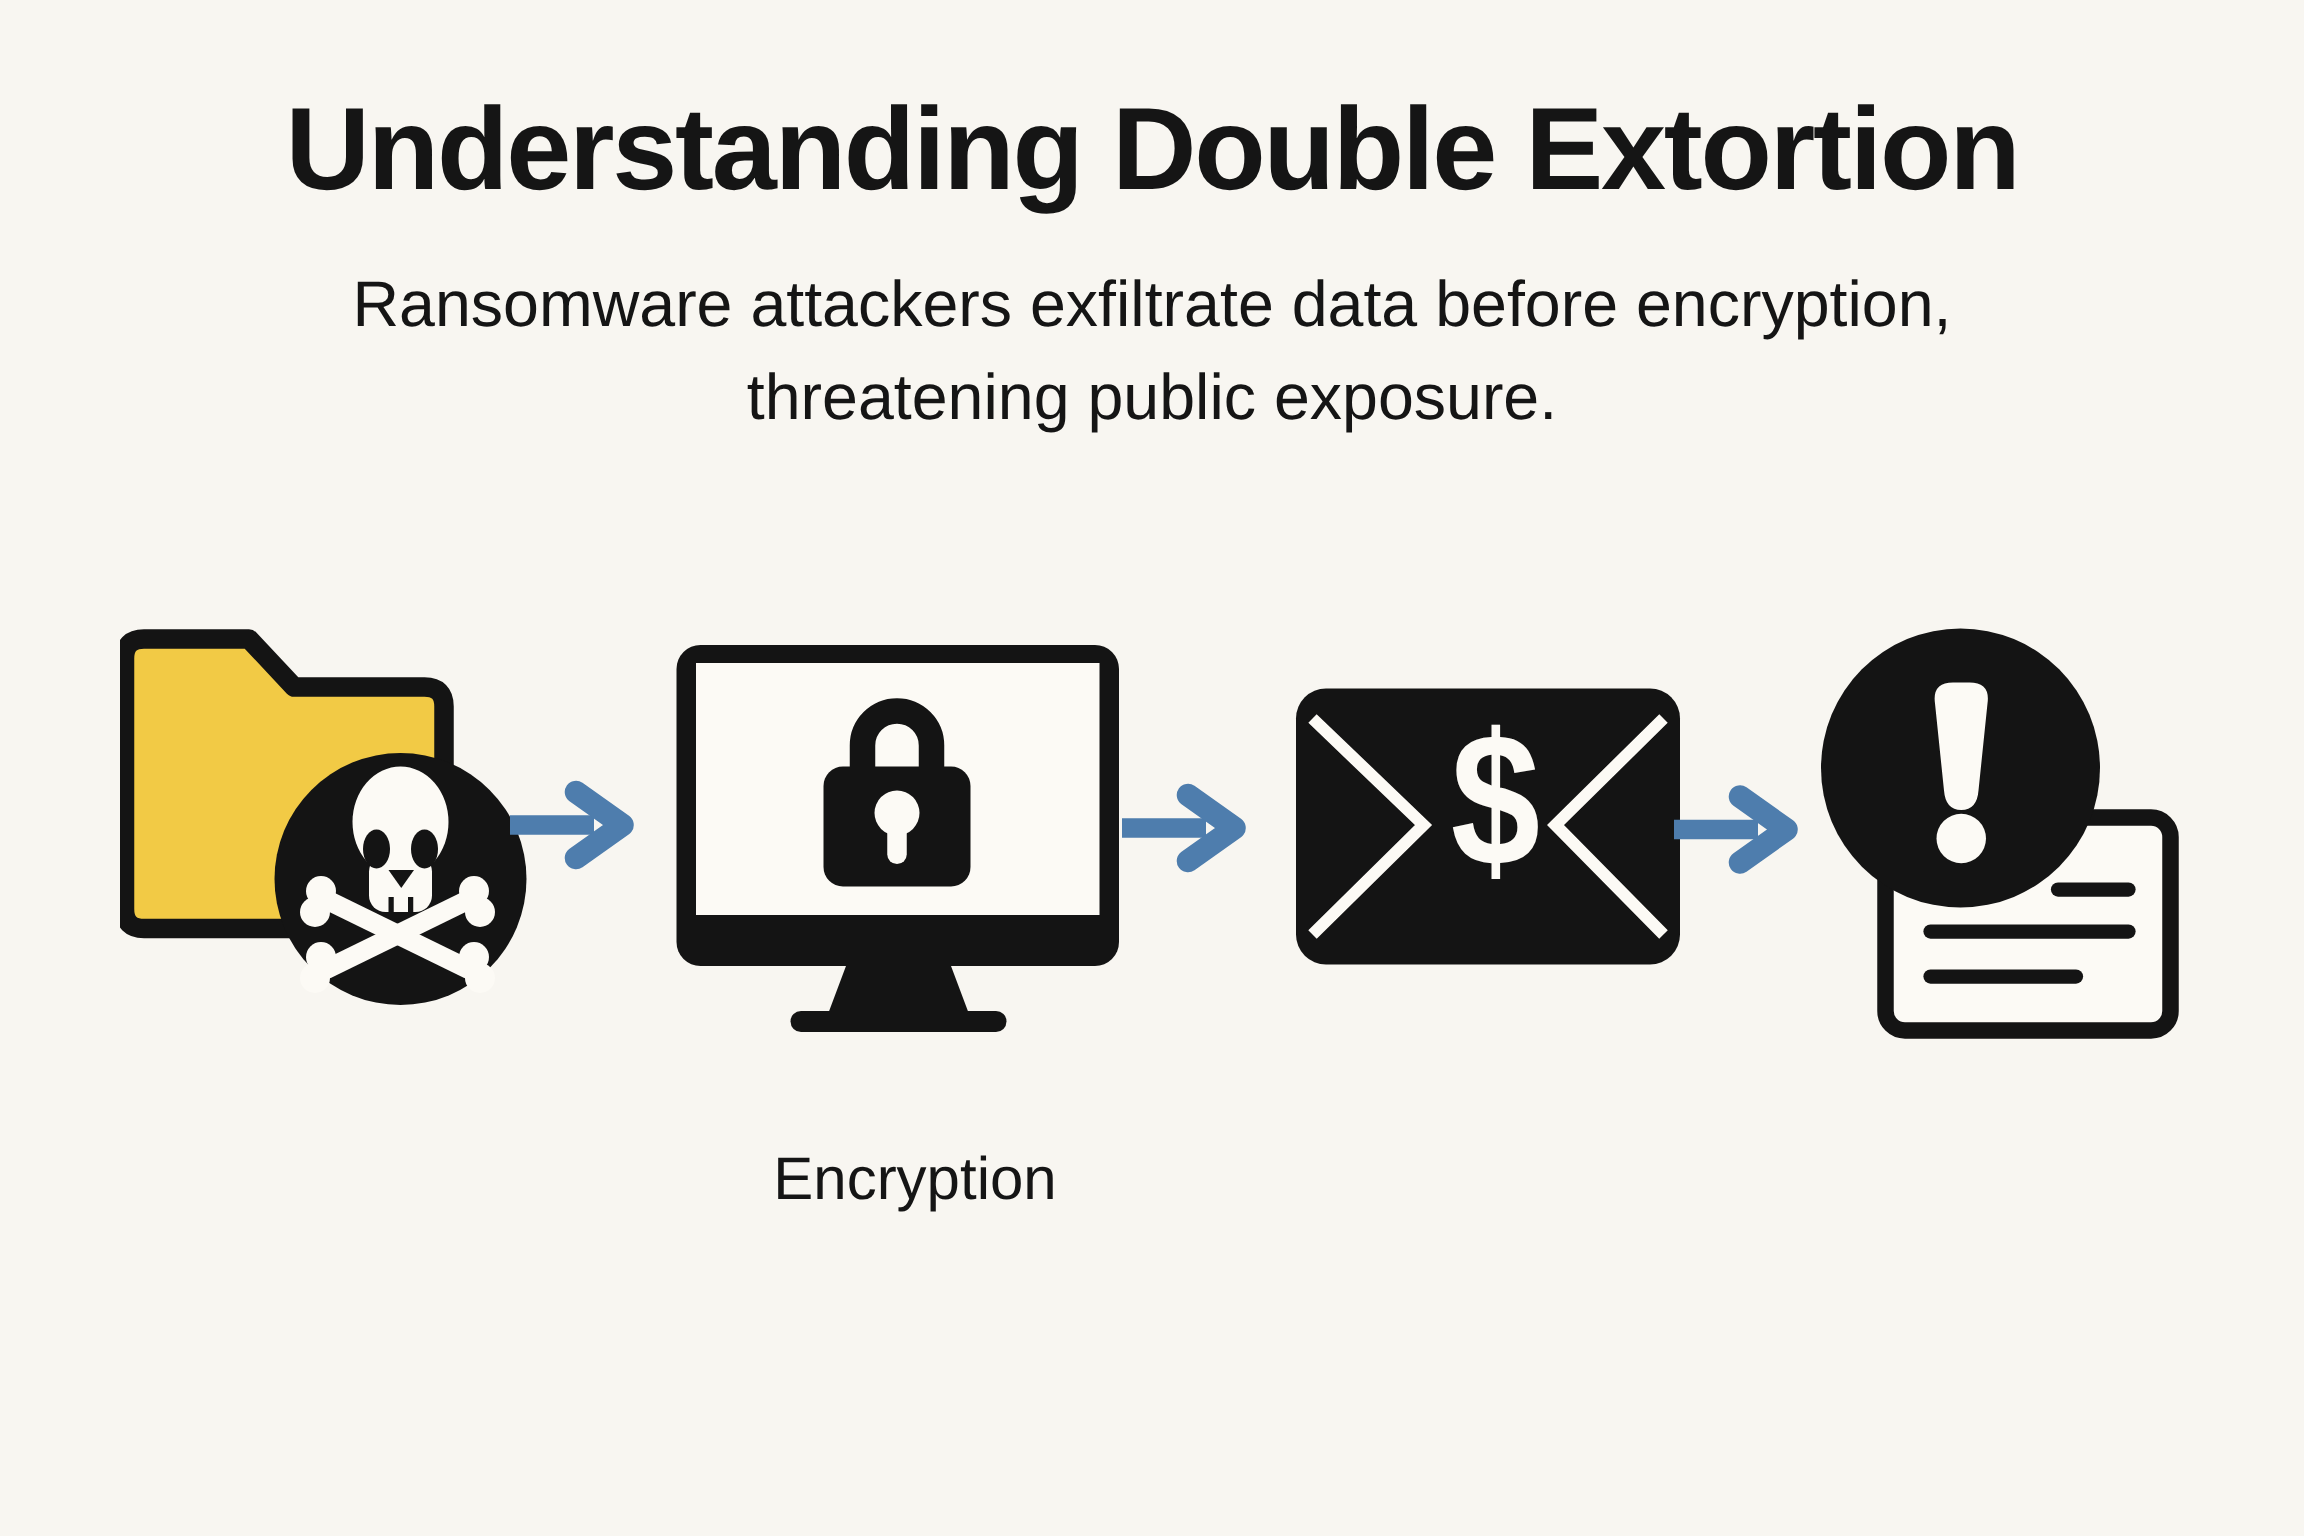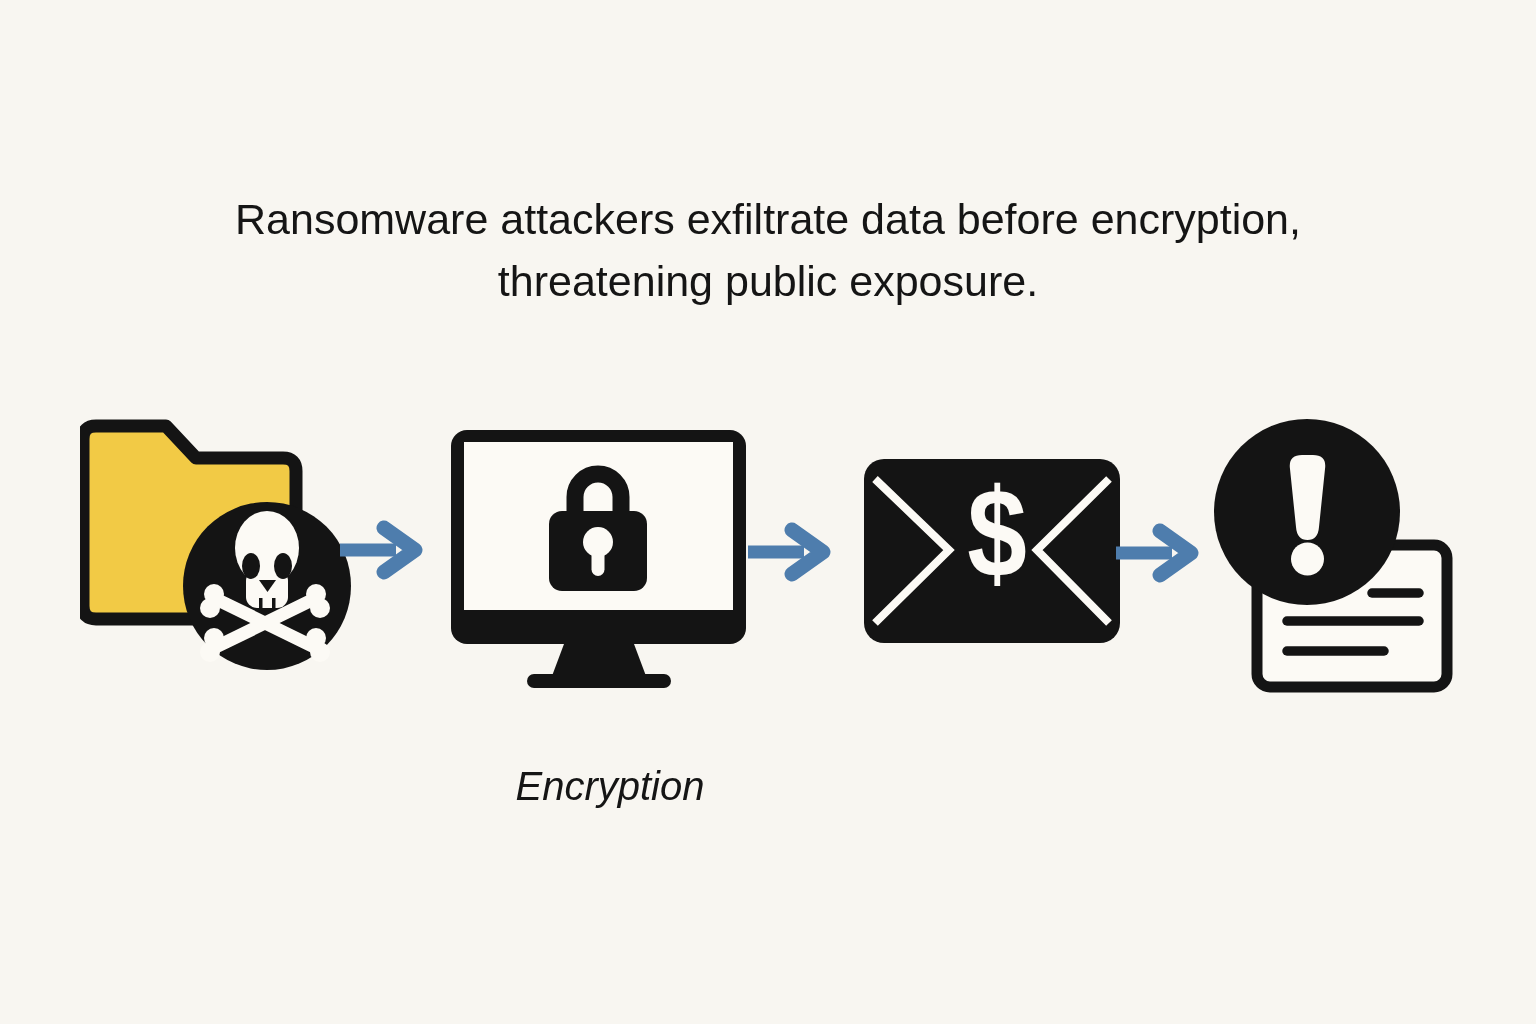--- a/index.html
+++ b/index.html
@@ -23,21 +23,21 @@
     font-size: 78px;
     line-height: 1.15;
     font-weight: 700;
     letter-spacing: -1.5px;
     color: var(--ink, #161616);
   }
   .subtitle {
     position: absolute;
     left: 0; right: 0;
     top: 172px;
-    margin: 16px;
+    margin: 0;
     text-align: center;
     font-size: 43px;
     line-height: 62px;
     font-weight: 400;
     color: var(--ink, #1e1e1e);
     white-space: pre-line;
   }
   .icon { position: absolute; }
   .icon-folder   { left: 80px;   top: 418px; }
   .icon-monitor  { left: 448px;  top: 427px; }
@@ -50,29 +50,30 @@
   .step-label {
     position: absolute;
     text-align: center;
     font-size: 40px;
     line-height: 62px;
     font-weight: 400;
     color: var(--ink, #1b1b1b);
     white-space: pre-line;
   }
   .label-1 { left: 30px;   top: 724px; width: 360px; }
-  .label-2 { left: 430px;  top: 755px; width: 360px; font-style: italic; }
+  .label-2 { left: 430px;  top: 755px; width: 360px; }
   .label-3 { left: 820px;  top: 724px; width: 360px; }
   .label-4 { left: 1150px; top: 724px; width: 380px; }
 </style>
 </head>
 <body>
 
 <div class="canvas">
 
+  <h1 class="title">Understanding Double Extortion</h1>
   <p class="subtitle">Ransomware attackers exfiltrate data before encryption,
 threatening public exposure.</p>
 
   <svg class="icon icon-folder" width="280" height="260" viewBox="0 0 280 260">
     <path d="M 16 8 H 86 L 116 40 H 203 Q 216 40 216 53 V 188 Q 216 201 203 201 H 16 Q 3 201 3 188 V 21 Q 3 8 16 8 Z" fill="var(--folder-yellow, #F2CA45)" stroke="var(--icon-black, #141414)" stroke-width="13" stroke-linejoin="round"></path>
     <circle cx="187" cy="168" r="84" fill="var(--icon-black, #141414)"></circle>
     <g>
       <g stroke="var(--paper-white, #FCFAF5)" stroke-width="13" stroke-linecap="round">
         <line x1="138" y1="182" x2="232" y2="228"></line>
         <line x1="232" y1="182" x2="138" y2="228"></line>

